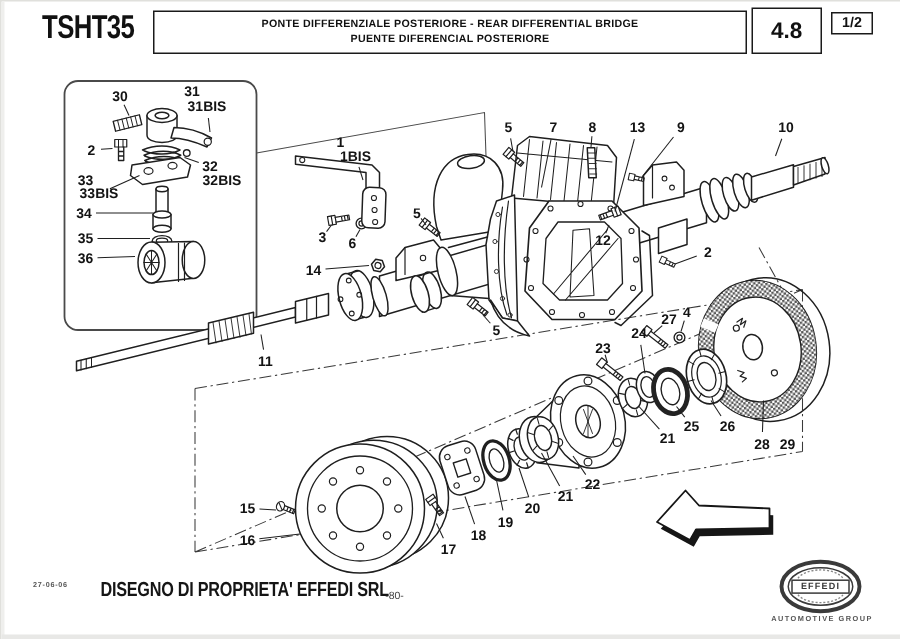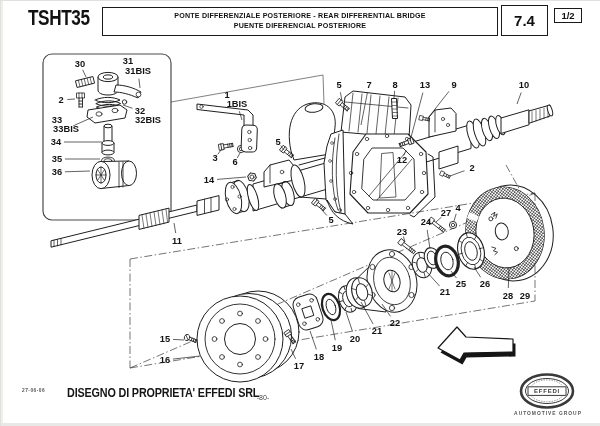--- a/index.html
+++ b/index.html
@@ -431,21 +431,21 @@
         <line x1="171.9" y1="358.1" x2="199" y2="355" class="leader"></line>
         <text x="164" y="359" class="callout">16</text>
       </g>
   </svg>
 
   <div class="abs hdr-model">TSHT35</div>
   <div class="abs box title-box">
     <span>PONTE DIFFERENZIALE POSTERIORE - REAR DIFFERENTIAL BRIDGE</span>
     <span>PUENTE DIFERENCIAL POSTERIORE</span>
   </div>
-  <div class="abs box sec-box">7.4</div>
+  <div class="abs box sec-box">4.8</div>
   <div class="abs box pg-box">1/2</div>
 
   <div class="abs ftr-date">27-06-06</div>
   <div class="abs ftr-prop">DISEGNO DI PROPRIETA' EFFEDI SRL</div>
   <div class="abs ftr-num">-80-</div>
   <div class="abs ftr-group">AUTOMOTIVE GROUP</div>
 
   <div class="abs scan-left"></div>
   <div class="abs scan-bottom"></div>
 </div>

